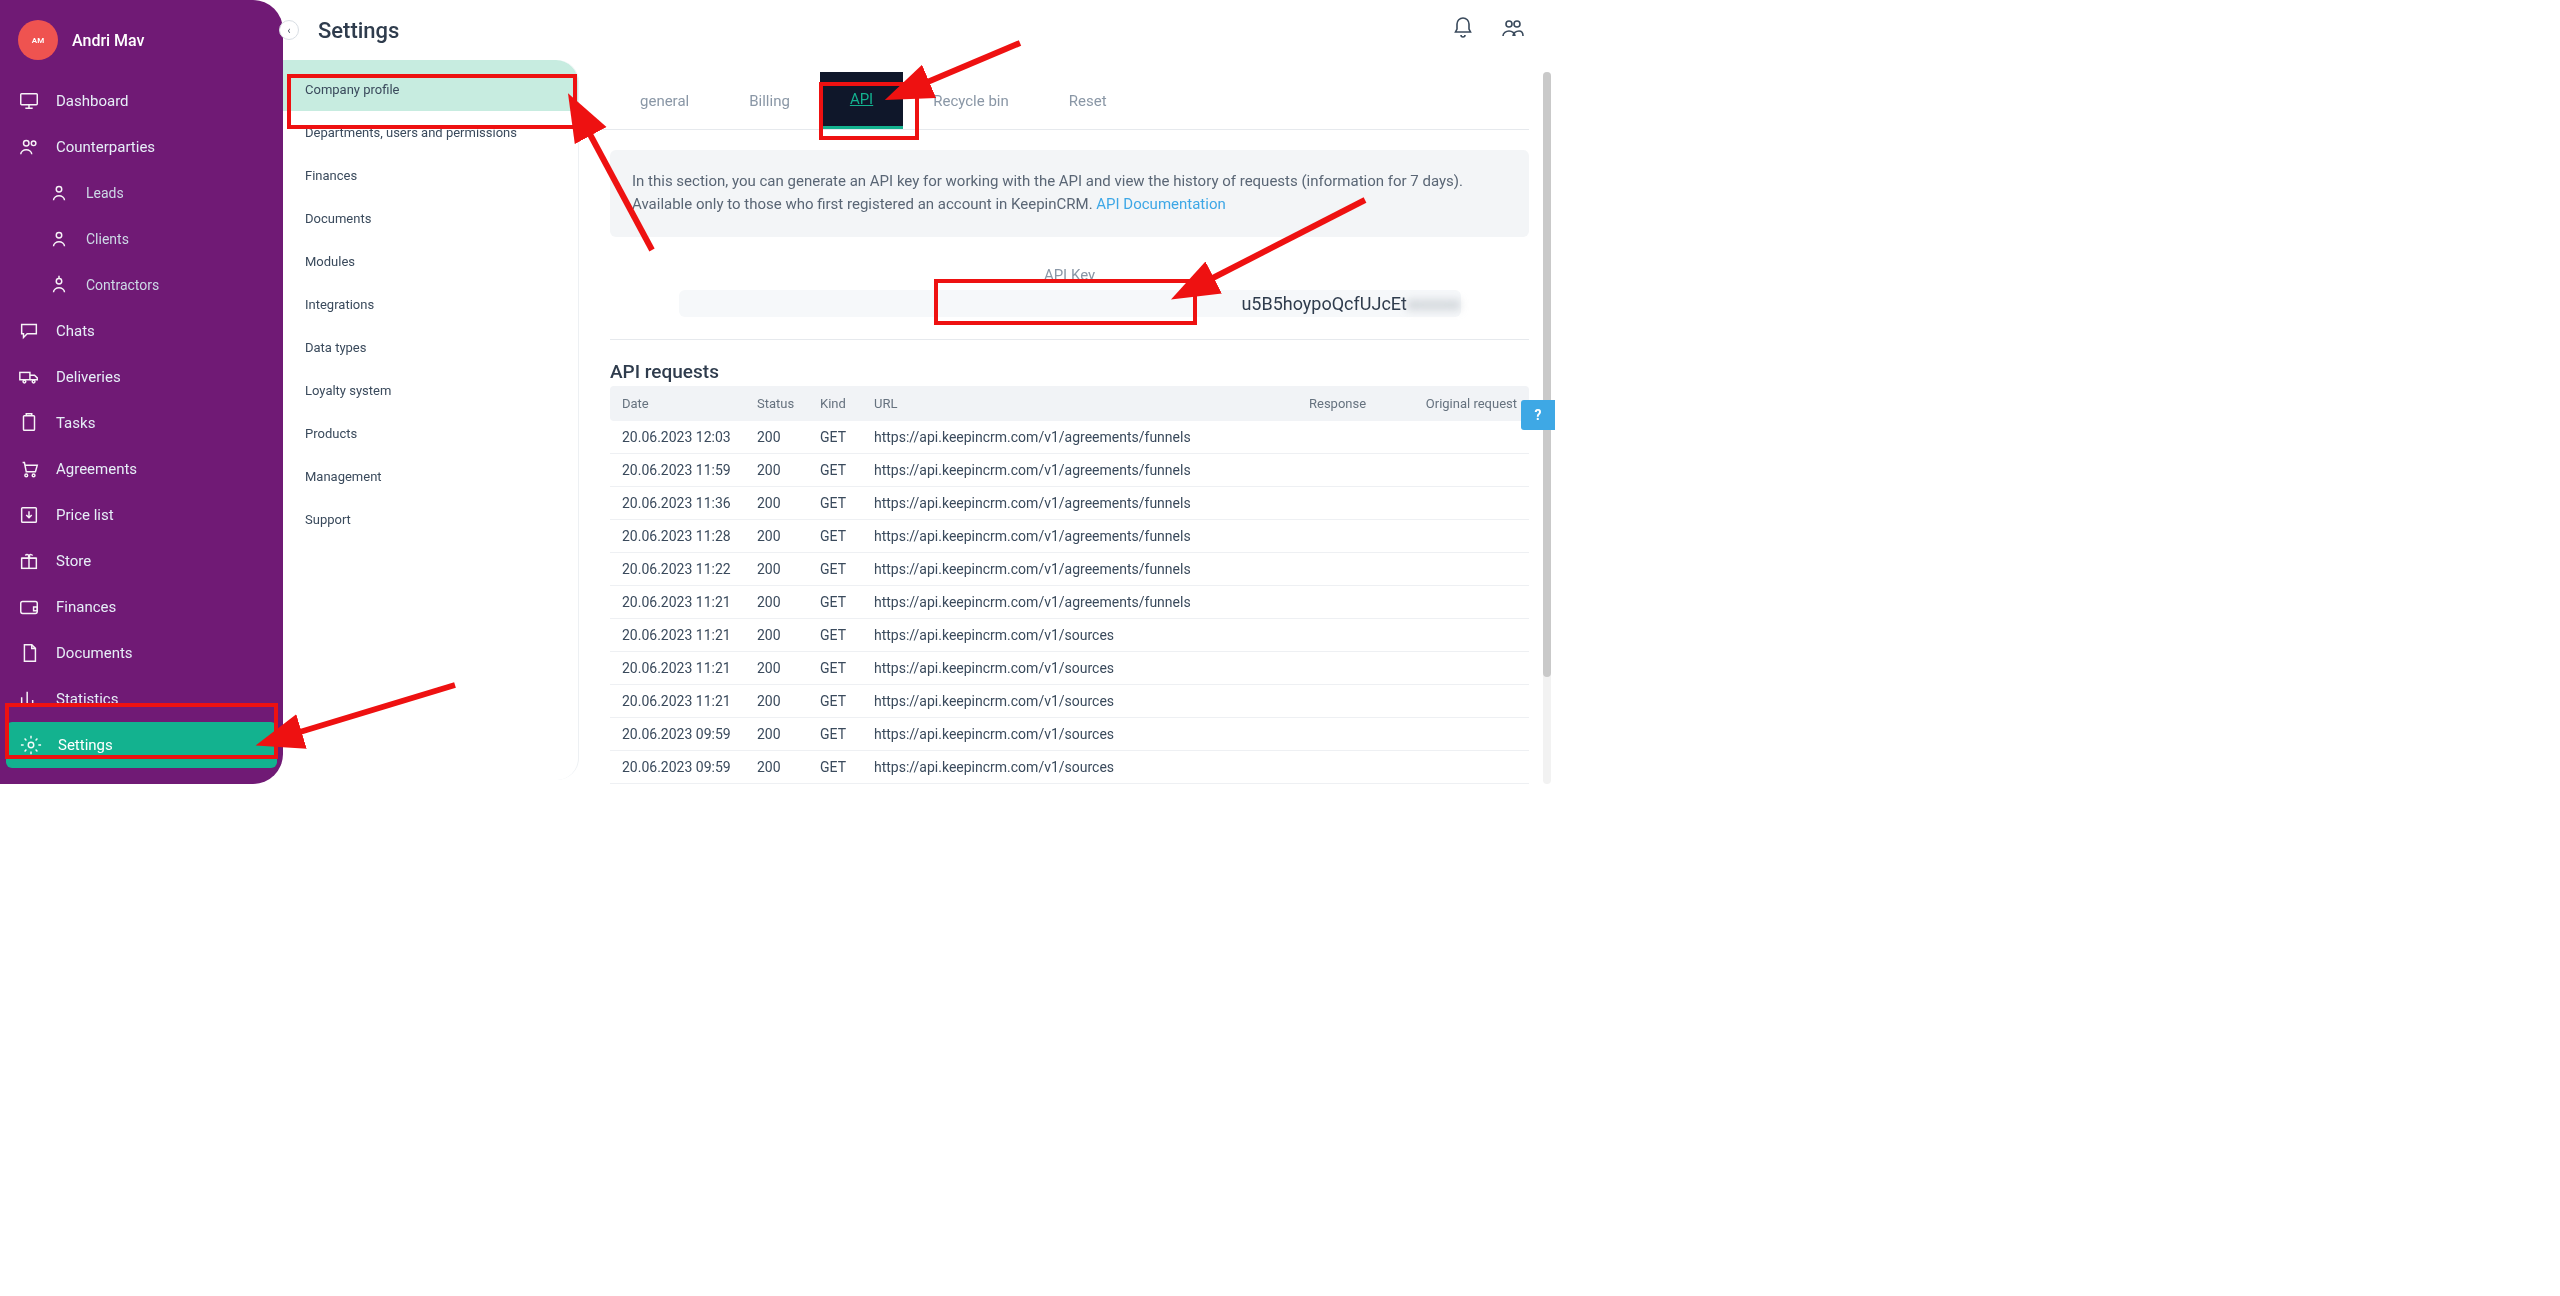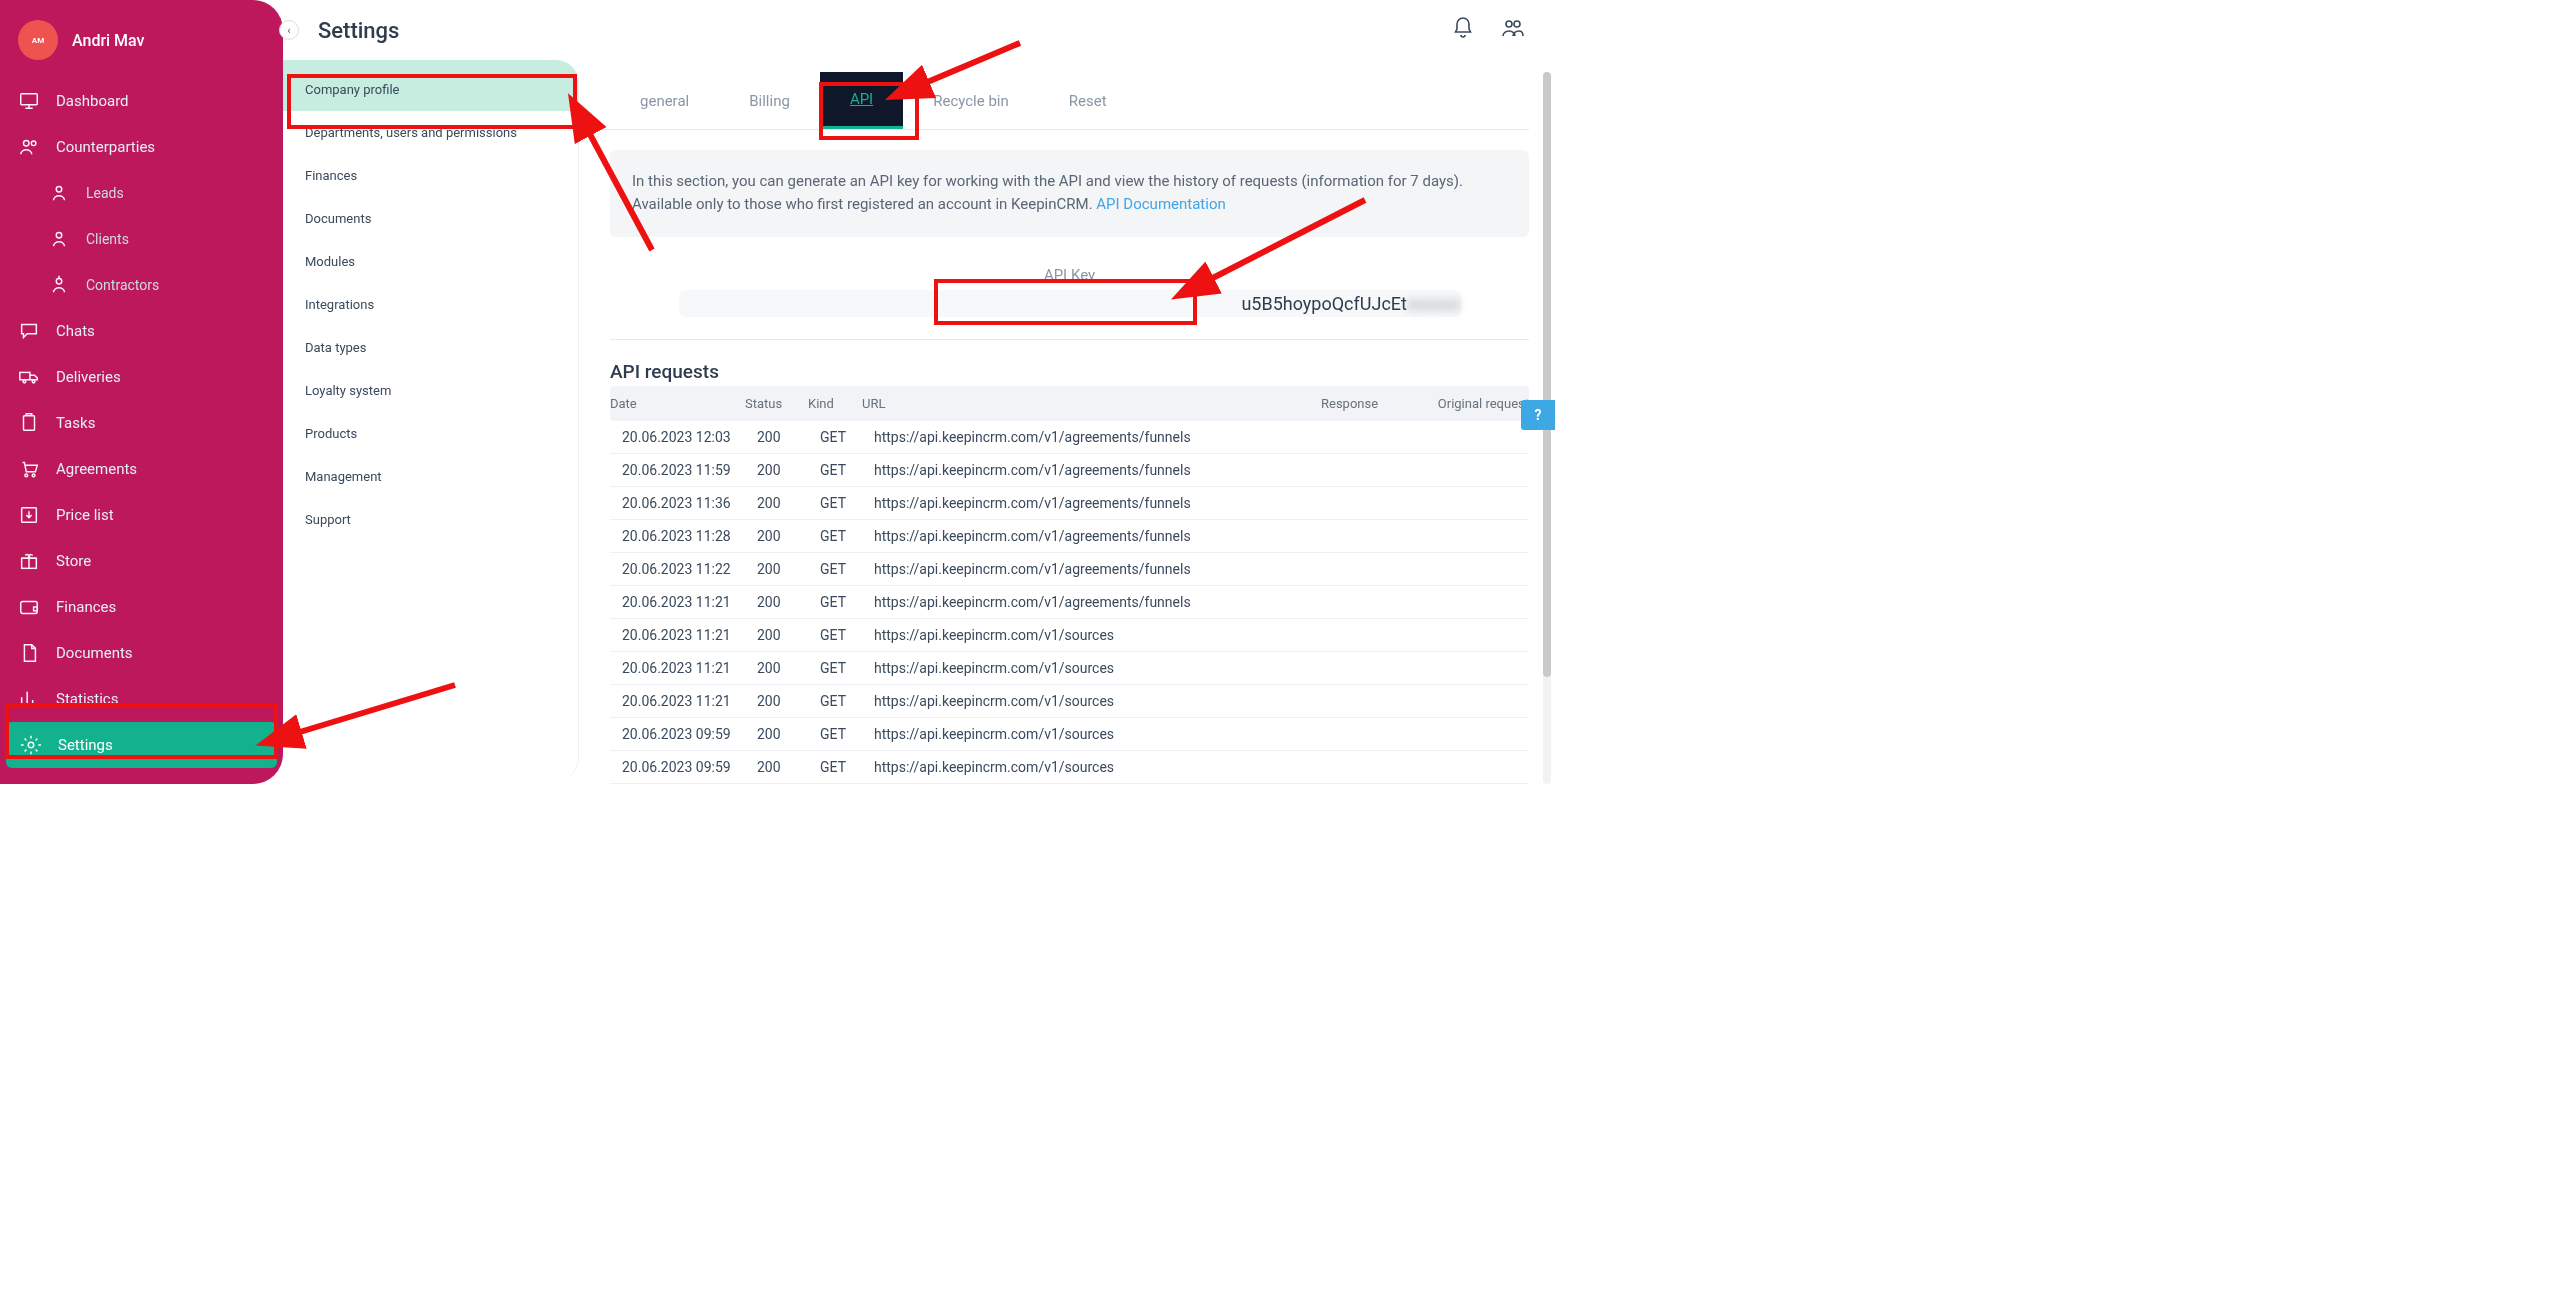--- a/index.html
+++ b/index.html
@@ -1,17 +1,17 @@
 <!DOCTYPE html>
 <html><head>
 <meta charset="utf-8">
 <style>
 * { box-sizing: border-box; margin: 0; padding: 0; }
 body { font-family: -apple-system, BlinkMacSystemFont, "Segoe UI", Roboto, Arial, sans-serif; background:#fff; color:#3a4a5c; width:1555px; height:784px; overflow:hidden; position:relative; }
-.sidebar { position:absolute; left:0; top:0; width:283px; height:784px; background:#be185d; color:#fff; border-top-right-radius:30px; border-bottom-right-radius:30px; }
+.sidebar { position:absolute; left:0; top:0; width:283px; height:784px; background:#701a75; color:#fff; border-top-right-radius:30px; border-bottom-right-radius:30px; }
 .sb-user { display:flex; align-items:center; gap:14px; padding:20px 18px 18px 18px; }
 .sb-avatar { width:40px; height:40px; border-radius:50%; background:#ef5350; display:flex; align-items:center; justify-content:center; font-size:8px; font-weight:600; color:#fff; }
 .sb-name { font-size:16px; font-weight:500; }
 .sb-item { display:flex; align-items:center; gap:16px; padding:12px 18px; font-size:15px; cursor:pointer; color:#e6eef7; }
 .sb-item.sub { padding-left:48px; font-size:14px; color:#cdd9e6; }
 .sb-item.active { background:#13b28f; border-radius:6px; margin:0 6px; padding-left:14px; color:#fff; }
 .sb-icon { width:22px; height:22px; display:flex; align-items:center; justify-content:center; opacity:.95; }
 .sb-icon svg { width:22px; height:22px; stroke:#fff; fill:none; stroke-width:1.6; }
 
 .collapse-btn { position:absolute; left:279px; top:20px; width:20px; height:20px; border-radius:50%; background:#fff; border:1px solid #d9dee4; display:flex; align-items:center; justify-content:center; font-size:10px; color:#3a4a5c; cursor:pointer; z-index:3; }
@@ -31,21 +31,21 @@
 .tab.active { background:#0f172a; color:#13b28f; border-bottom:3px solid #13b28f;text-decoration:underline; }
 .info-box { margin:20px 10px 0 10px; background:#f3f5f7; border-radius:6px; padding:20px 22px; font-size:15px; color:#5a6675; line-height:1.55; }
 .info-box a { color:#3da7e6; text-decoration:none; }
 .apikey-label { text-align:center; margin-top:29px; font-size:15px; color:#8a97a6; }
 .apikey-box { margin:6px auto 0 auto; width:782px; height:54px; background:#f6f8fa; border-radius:6px; display:flex; align-items:center; justify-content:flex-end; font-size:18px; color:#2f3c4d; position:relative; }
 .apikey-val { position:relative; }
 .apikey-blur { filter: blur(4px); color:#9aa2ab; }
 .divider { height:1px; background:#e6e9ed; margin:22px 10px 0 10px; }
 .req-title { font-size:19px; font-weight:500; color:#2f3c4d; margin:20px 0 3px 10px; }
 .req-table { margin:0 10px; }
-.req-head { display:flex; background:#f1f3f6; font-size:13px; color:#66727f; padding:10px 0; border-radius:4px; }
+.req-head { display:flex; background:#f1f3f6; font-size:13px; color:#66727f; padding:10px 12px; border-radius:4px; }
 .req-row { display:flex; font-size:14px; color:#3a4a5c; padding:8px 12px; border-bottom:1px solid #eef0f3; }
 .c-date{width:135px;} .c-status{width:63px;} .c-kind{width:54px;} .c-url{flex:1;} .c-resp{width:88px;} .c-orig{width:120px; text-align:right;}
 
 
 .hl { position:absolute; border:4px solid #e11; pointer-events:none; z-index:10; }
 .arr { position:absolute; z-index:11; pointer-events:none; }
 .arr svg { overflow:visible; }
 
 .help-btn { position:absolute; right:0; top:400px; width:34px; height:30px; background:#3ea8e5; color:#fff; display:flex; align-items:center; justify-content:center; font-weight:700; font-size:14px; border-top-left-radius:3px; border-bottom-left-radius:3px; cursor:pointer; z-index:5; }
 

